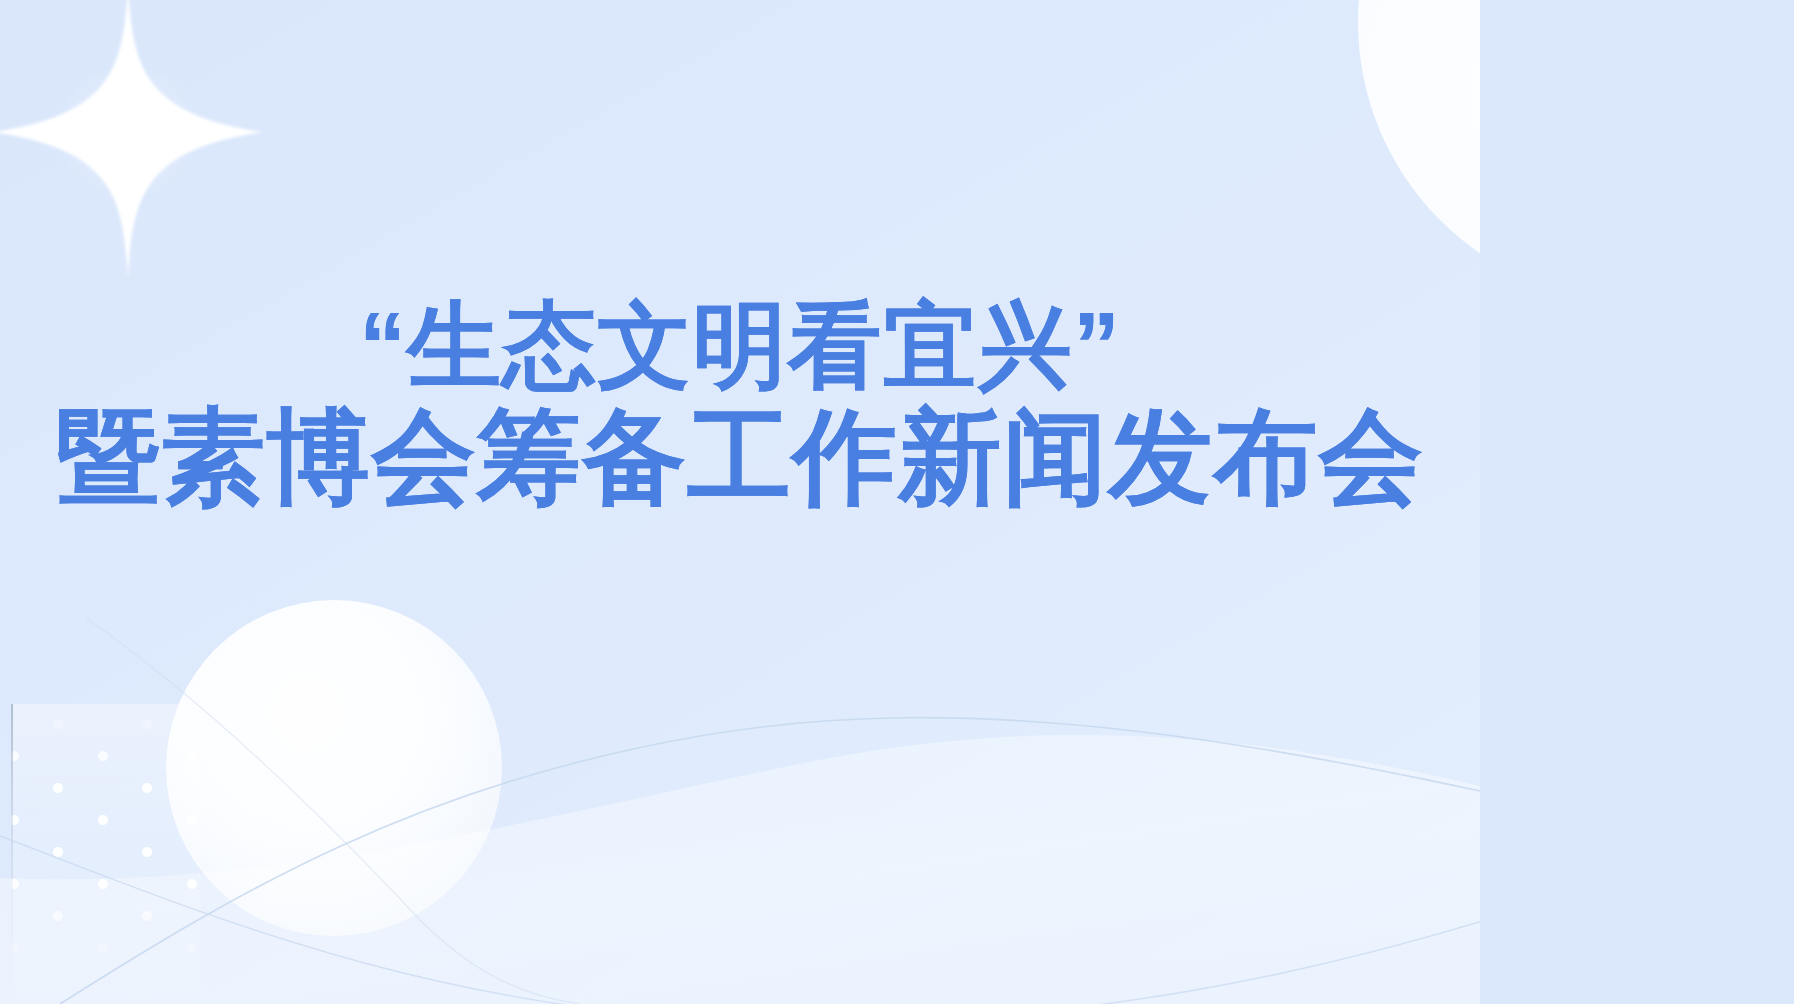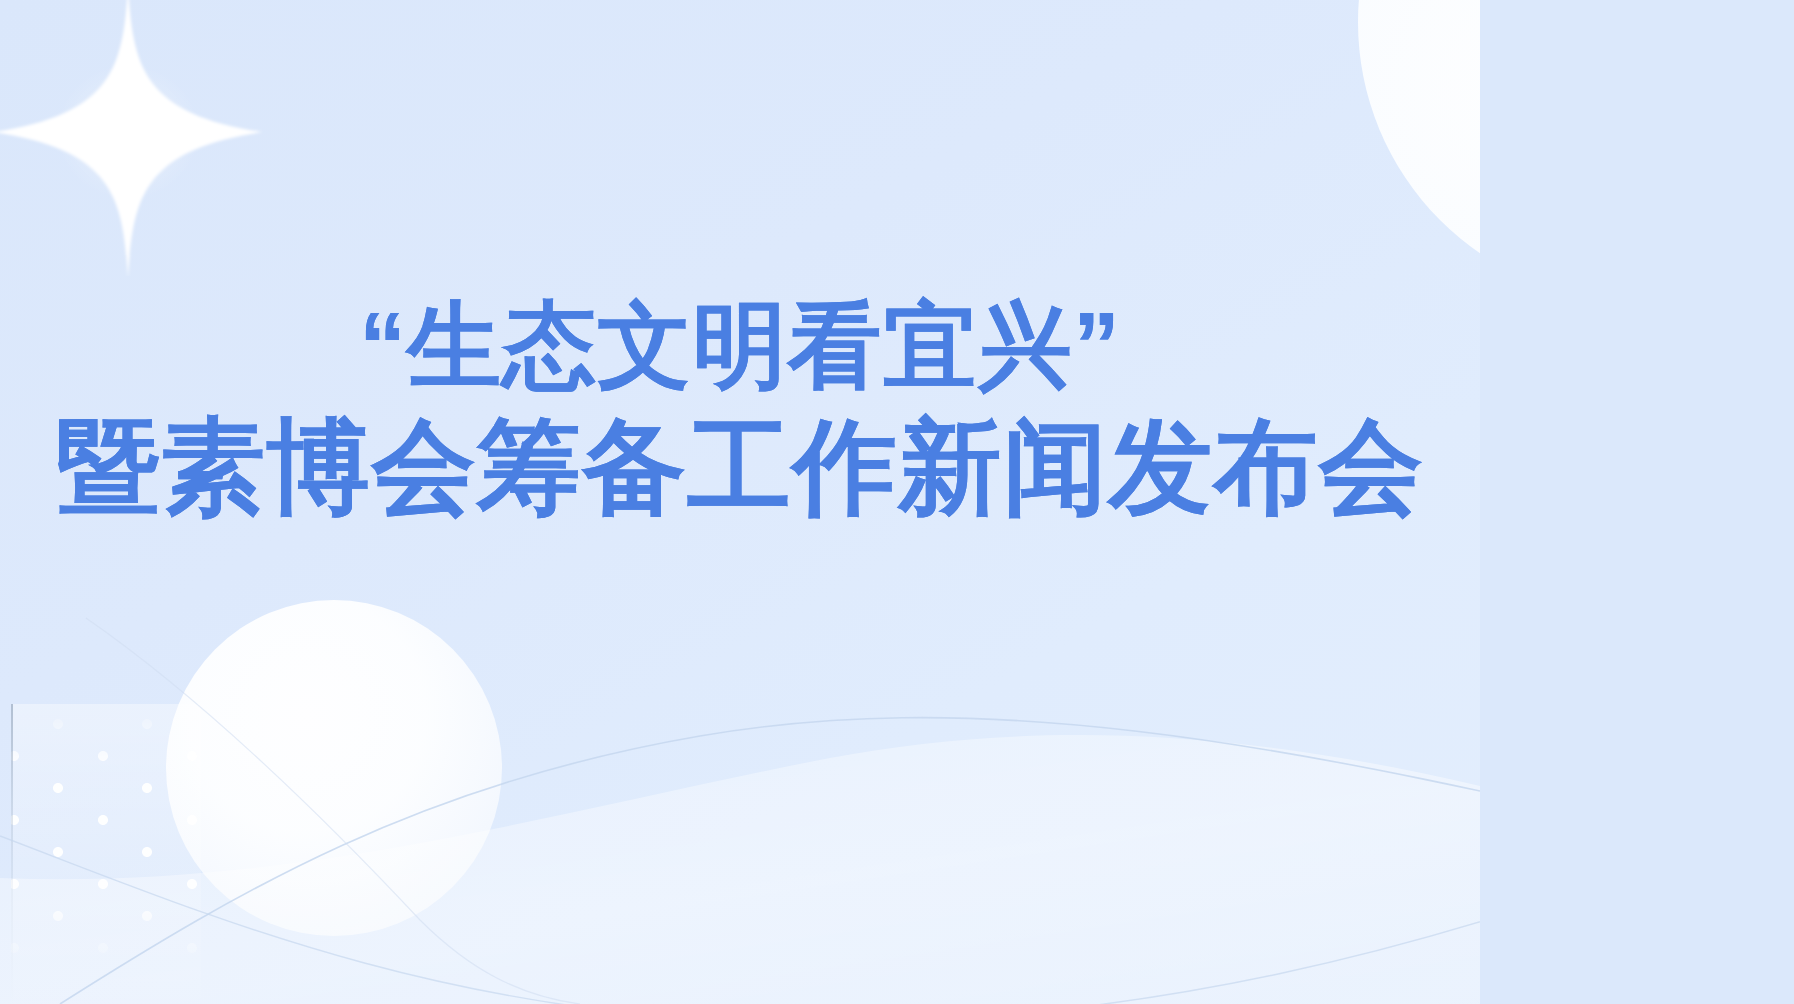--- a/index.html
+++ b/index.html
@@ -83,21 +83,21 @@
   .title-line {
     display: block;
     font-weight: 900;
     letter-spacing: 0.012em;
     line-height: 1.06;
     white-space: nowrap;
     color: #4a7fe2;
     text-shadow: 0 0 0.6px #4a7fe2;
   }
   #title-line-1 { font-size: 94px; }
-  #title-line-2 { font-size: 104px; margin-top: 16px; }
+  #title-line-2 { font-size: 104px; margin-top: 6px; }
 </style>
 </head>
 <body>
 
 <div id="stage">
 
   <div class="deco" id="circle-top-right"></div>
 
   <div class="deco" id="circle-bottom-left"></div>
 

